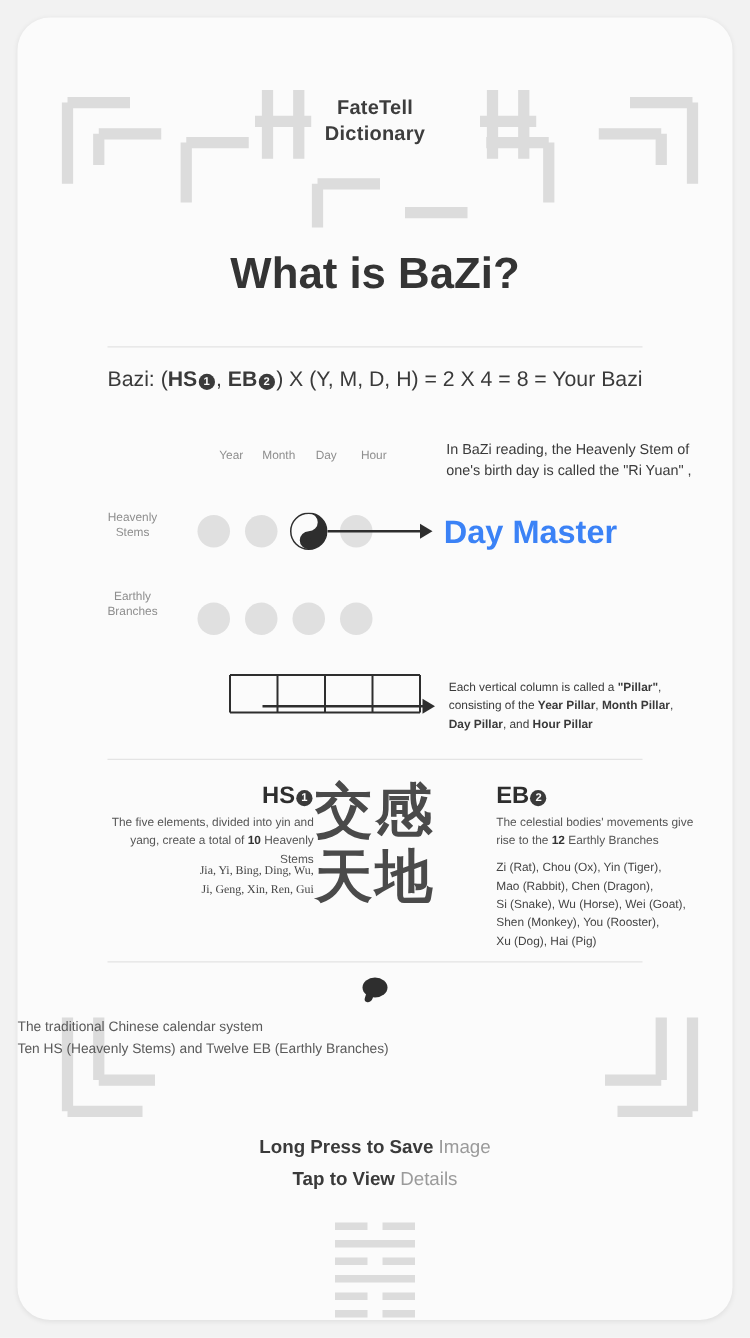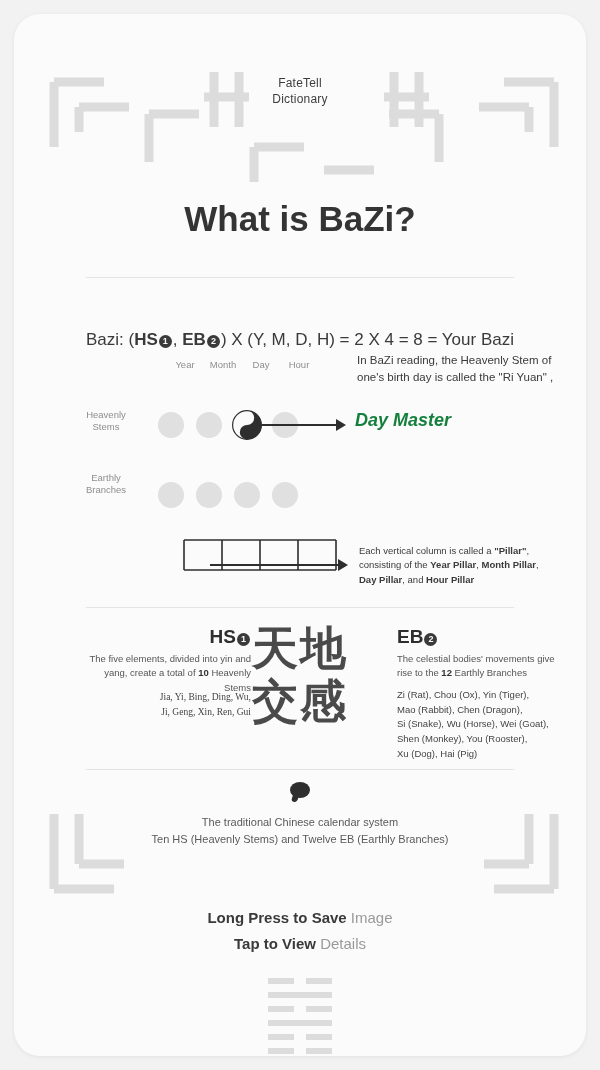--- a/index.html
+++ b/index.html
@@ -31,22 +31,22 @@
     position: absolute;
     stroke: #dcdcdc;
     fill: none;
   }
   .brand {
     position: absolute;
     left: 0;
     right: 0;
     top: 62px;
     text-align: center;
-    font-size: 12px;
-    font-weight: normal;
+    font-size: 16px;
+    font-weight: bold;
     line-height: 1.32;
     color: #3d3d3d;
     letter-spacing: .2px;
   }
   .title {
     position: absolute;
     left: 0;
     right: 0;
     top: 185px;
     text-align: center;
@@ -60,21 +60,20 @@
     background: #e4e4e4;
   }
   .formula {
     position: absolute;
     left: 0;
     right: 0;
     top: 280px;
     text-align: center;
     font-size: 17px;
     color: #3a3a3a;
-    margin-top: 36px;
   }
   .formula b { font-weight: bold; }
   .circnum {
     display: inline-block;
     width: 13px;
     height: 13px;
     line-height: 13px;
     border-radius: 50%;
     background: #3a3a3a;
     color: #fbfbfb;
@@ -130,24 +129,23 @@
     top: 338px;
     width: 200px;
     font-size: 11.5px;
     line-height: 1.45;
     color: #3a3a3a;
   }
   .daymaster {
     position: absolute;
     left: 341px;
     top: 396px;
-    font-size: 18px;
-    font-weight: bold;
-    color: #15803d;
-    font-style: italic;
+    font-size: 26px;
+    font-weight: bold;
+    color: #3b82f6;
   }
   .side-bot {
     position: absolute;
     left: 343px;
     top: 441px;
     width: 190px;
     font-size: 11.5px;
     line-height: 1.45;
     color: #3a3a3a;
   }
@@ -242,21 +240,21 @@
     height: 7px;
     background: #2e2e2e;
     border-radius: 0 0 60% 40%;
     transform: rotate(18deg);
   }
   .footnote {
     position: absolute;
     left: 0;
     right: 0;
     top: 800px;
-    text-align: center;
+    text-align: left;
     font-size: 11px;
     line-height: 1.55;
     color: #5a5a5a;
   }
   
   .actions {
     position: absolute;
     left: 0;
     right: 0;
     top: 905px;
@@ -370,22 +368,22 @@
     <div class="blk-body">
       <span>The five elements, divided into yin and yang, create a total of </span><b>10</b><span> Heavenly Stems</span>
     </div>
   </div>
   <div class="hs-list">
     <div>Jia, Yi, Bing, Ding, Wu,</div>
     <div>Ji, Geng, Xin, Ren, Gui</div>
   </div>
 
   <div class="cn">
+    <div>交感</div>
     <div>天地</div>
-    <div>交感</div>
   </div>
 
   <div class="eb-block">
     <div class="blk-title">
       <span>EB</span><span class="circnum">2</span>
     </div>
     <div class="blk-body">
       <span>The celestial bodies' movements give rise to the </span><b>12</b><span> Earthly Branches</span>
     </div>
   </div>

